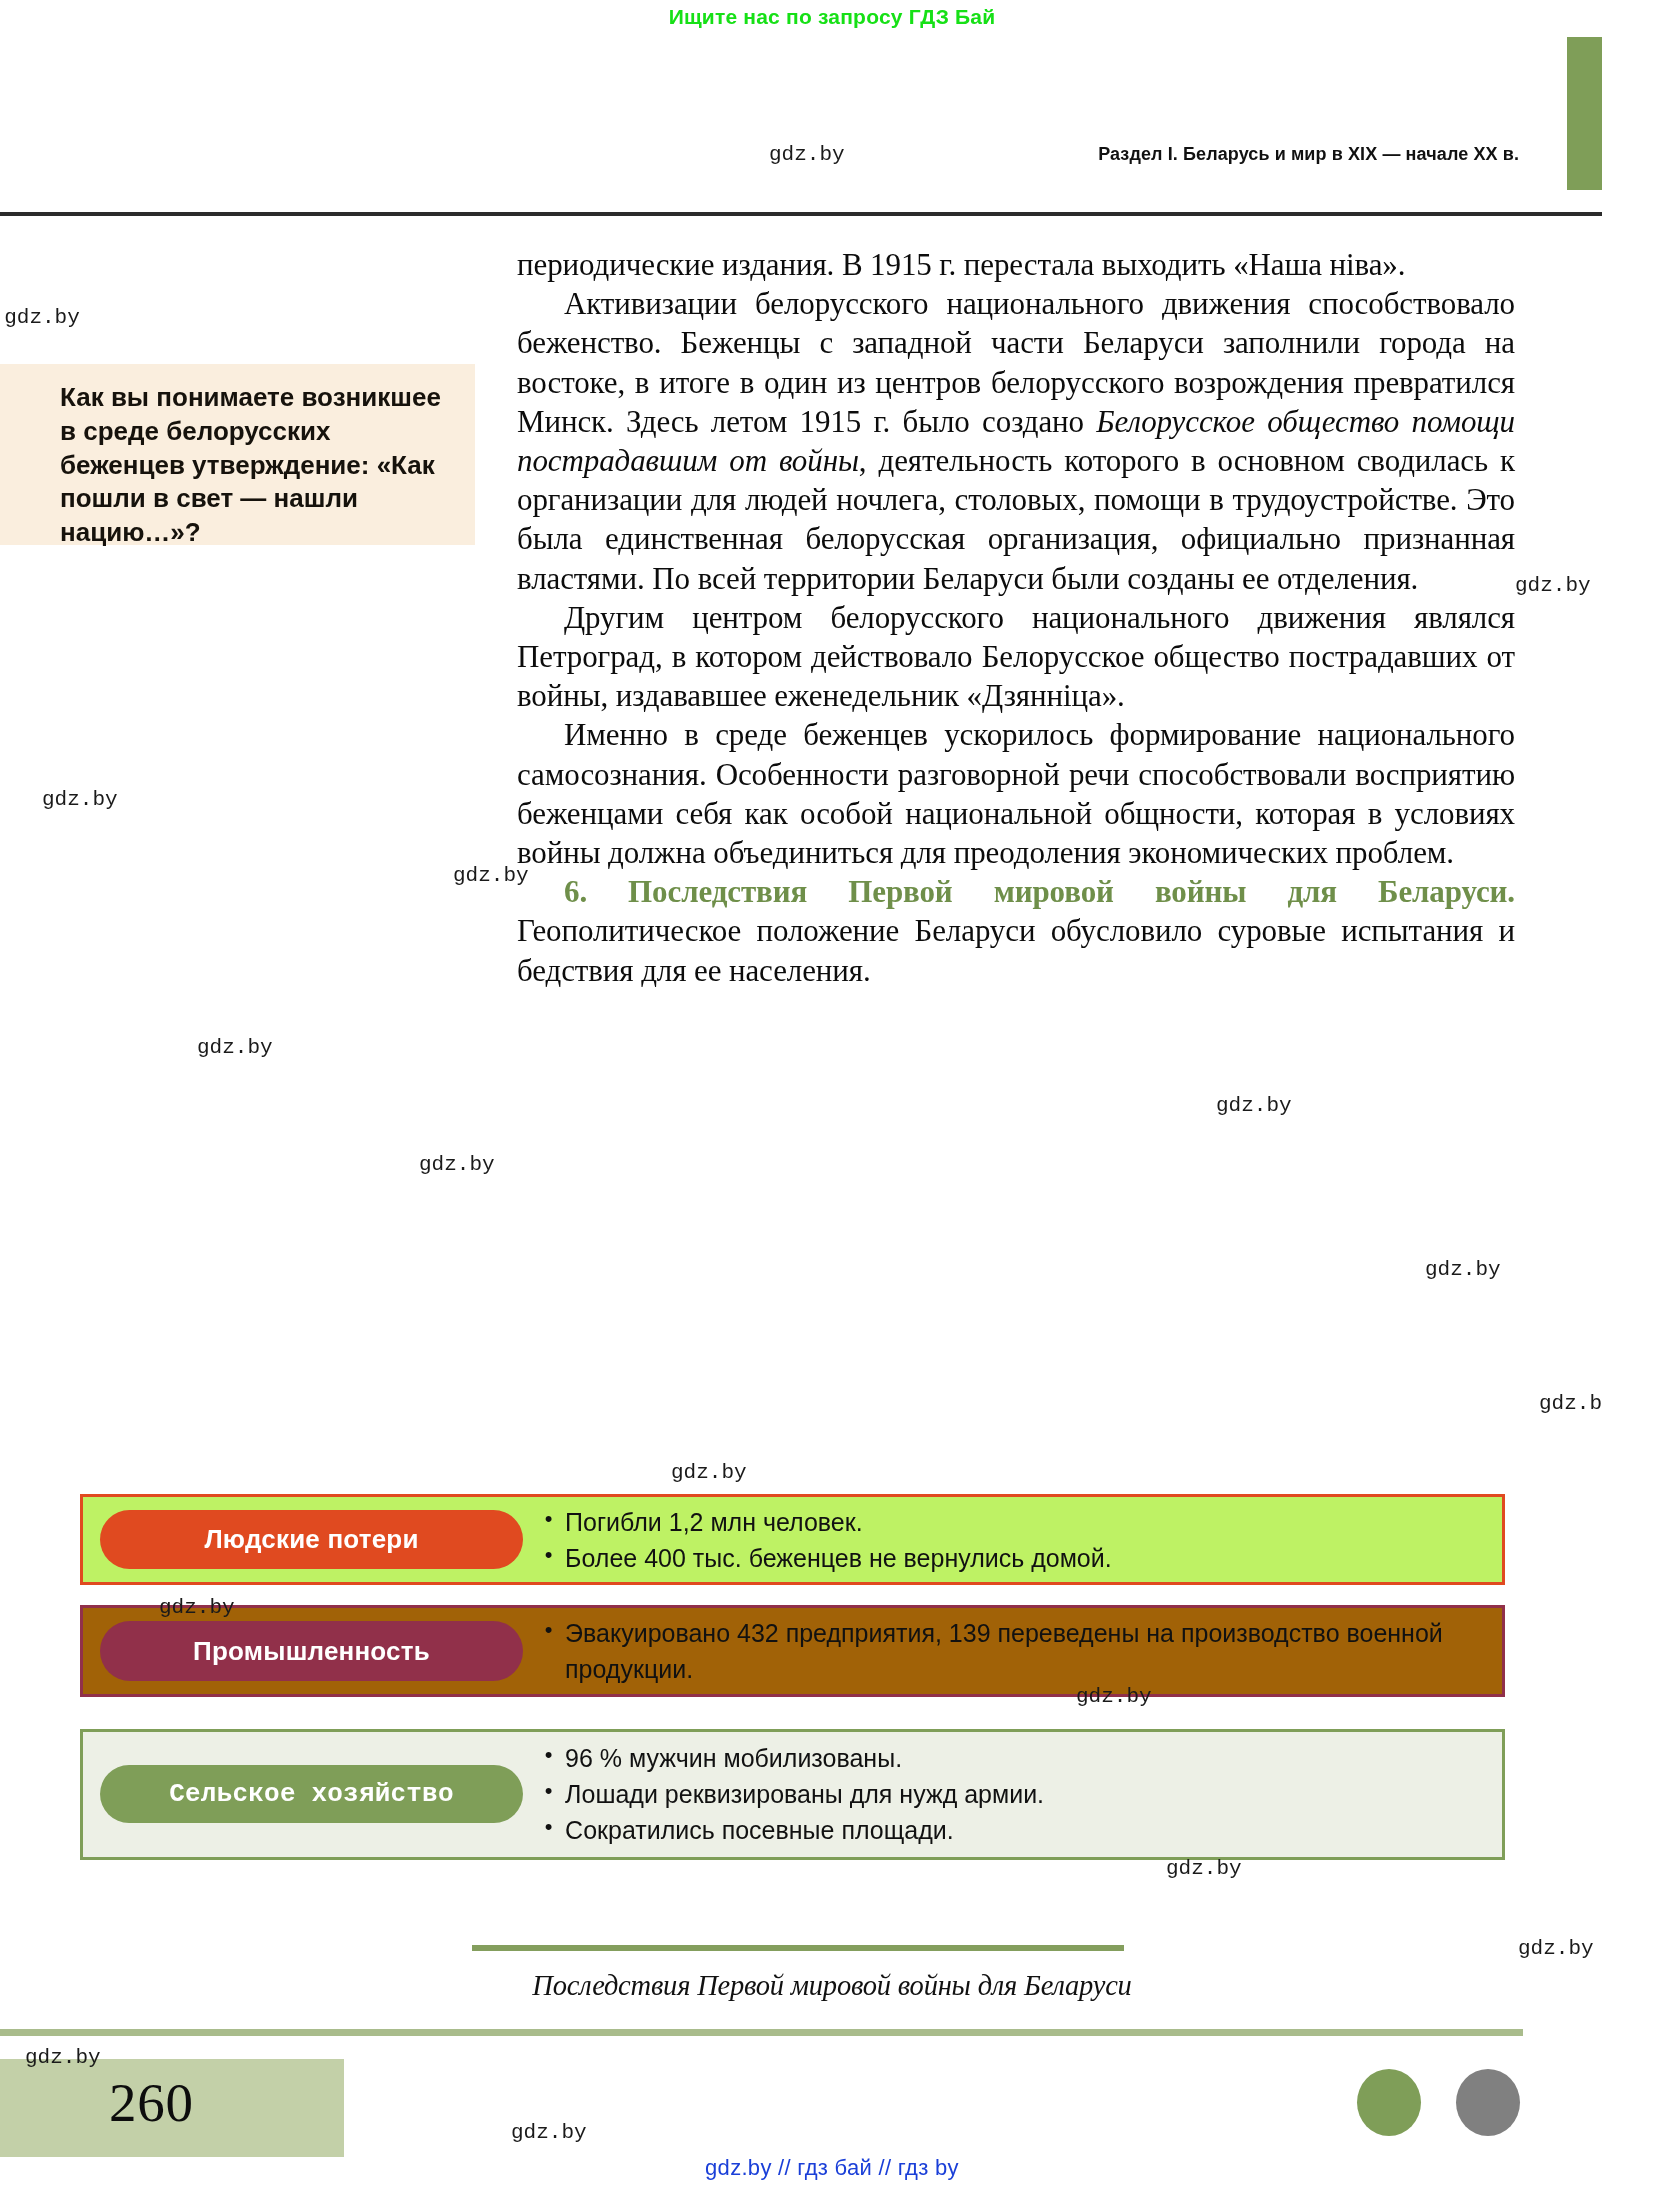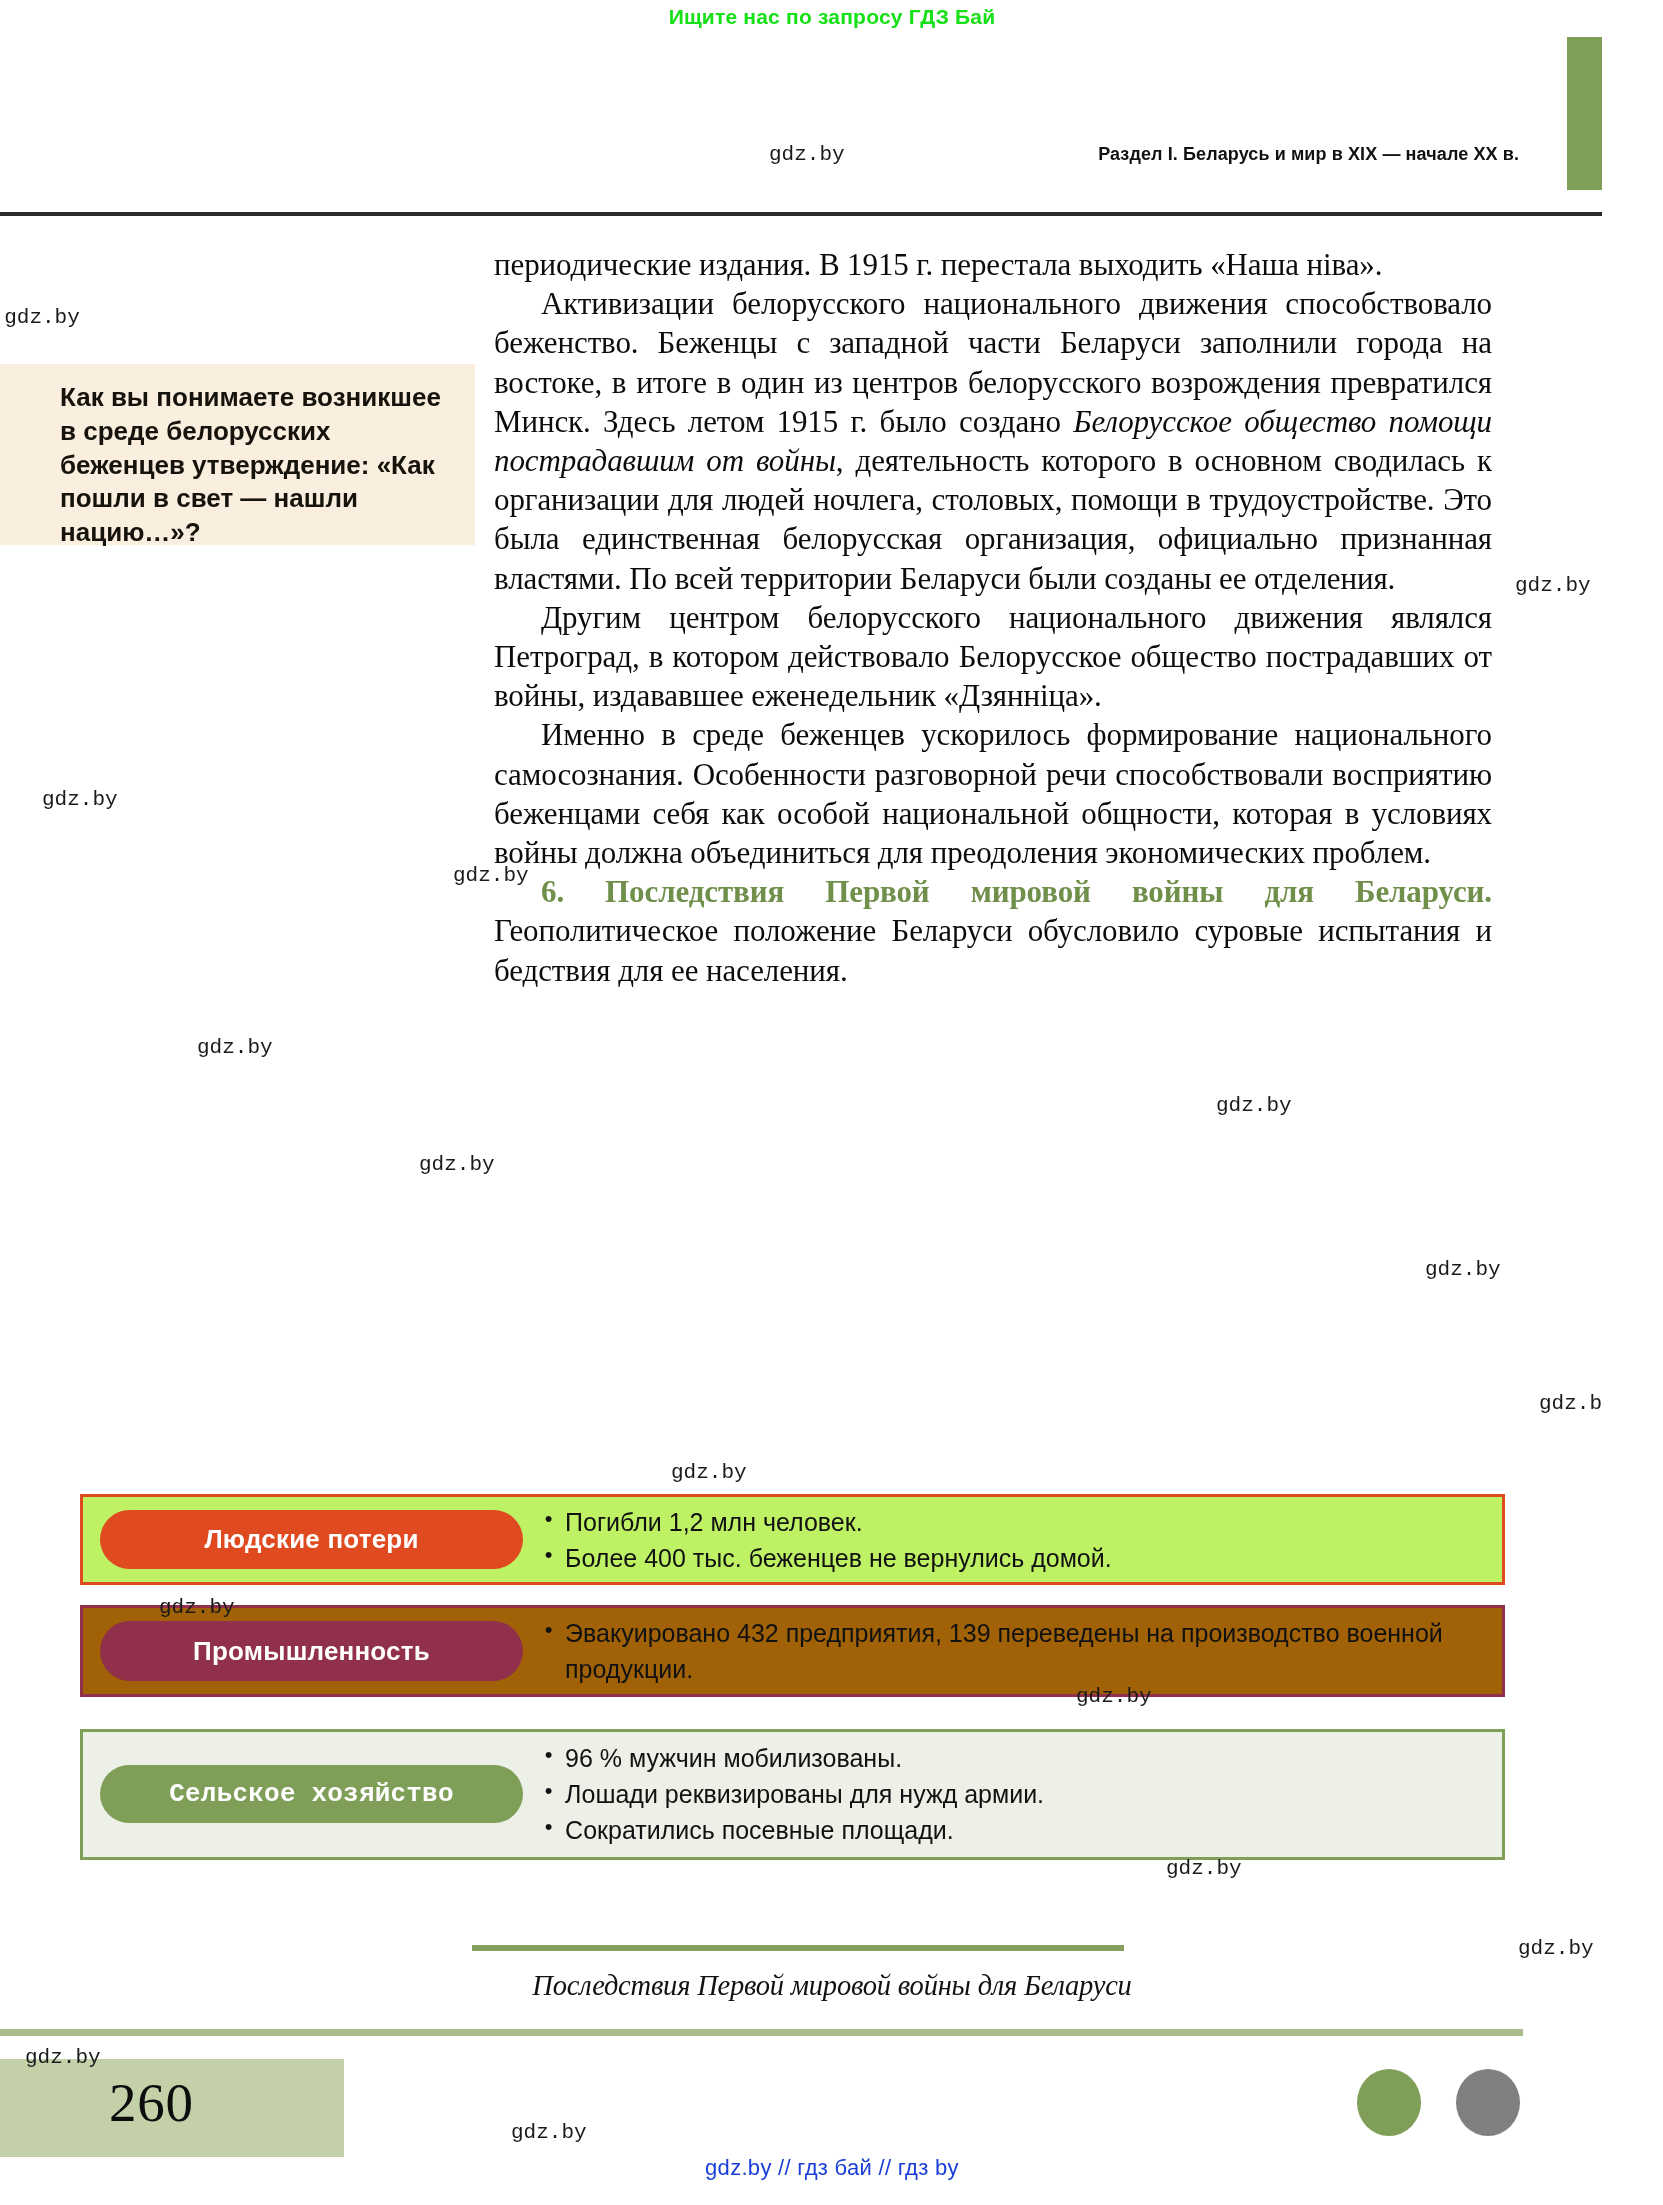--- a/index.html
+++ b/index.html
@@ -79,21 +79,21 @@
     font-size: 26px;
     line-height: 1.30;
     color: #16120c;
     font-weight: 600;
   }
 
   
   .col {
     position: absolute;
     top: 245px;
-    left: 494px;
+    left: 517px;
     width: 998px;
   }
   .col p {
     margin: 0 0 0 0;
     font-size: 31px;
     line-height: 1.265;
     color: #0c0c0c;
     text-align: justify;
     text-align-last: left;
     text-indent: 47px;

